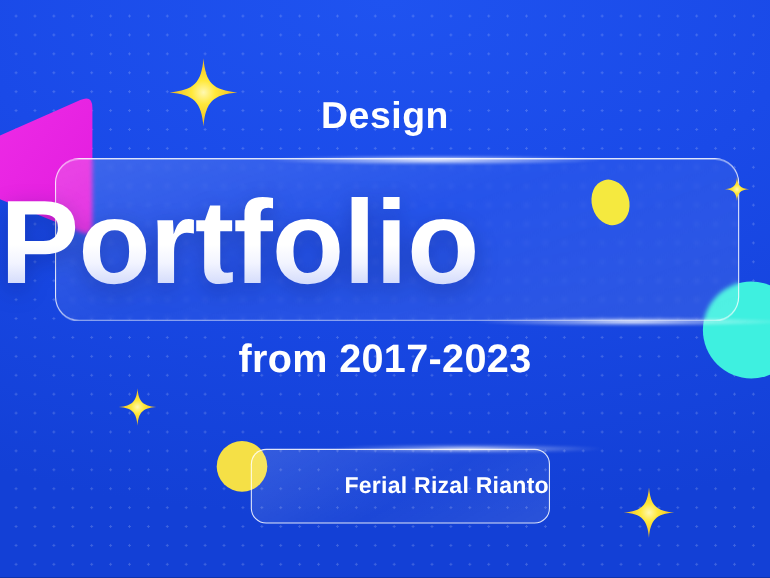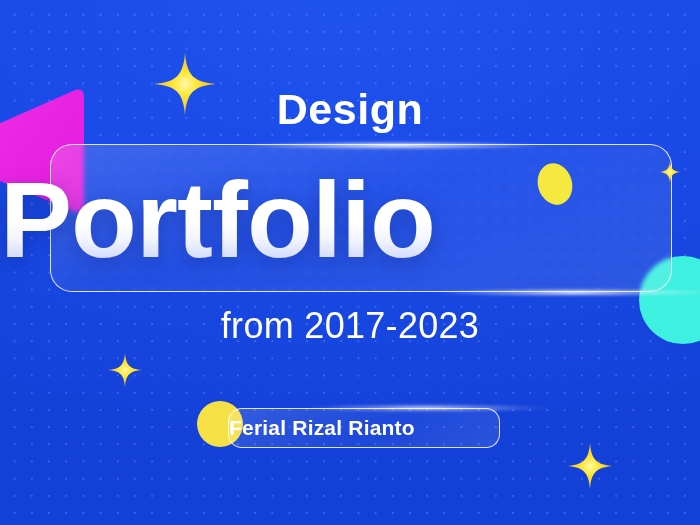--- a/index.html
+++ b/index.html
@@ -84,21 +84,21 @@
     filter: blur(1.2px);
   }
 
   
   .design-text {
     position: absolute;
     left: 0;
     right: 0;
     top: 88px;
     text-align: center;
-    font-size: 43px;
+    font-size: 34px;
     font-weight: 700;
     letter-spacing: 0.5px;
     color: #ffffff;
     line-height: 1;
   }
 
   .portfolio-text {
     position: absolute;
     left: 0;
     right: 0;
@@ -117,21 +117,21 @@
     filter: drop-shadow(0 6px 10px rgba(5,20,90,0.30));
   }
 
   .subtitle-text {
     position: absolute;
     left: 0;
     right: 0;
     top: 308px;
     text-align: center;
     font-size: 36px;
-    font-weight: 400;
+    font-weight: 700;
     color: #ffffff;
     line-height: 1;
     letter-spacing: 0.3px;
   }
 
   
   .i-dot {
     position: absolute;
     left: 538px;
     top: 163px;
@@ -141,27 +141,27 @@
     background: #f5e93f;
     transform: rotate(-16deg);
   }
 
   
   .name-badge {
     position: absolute;
     left: 228px;
     top: 408px;
     width: 272px;
-    height: 40px;
+    height: 68px;
     border-radius: 14px;
     border: 1.5px solid rgba(255,255,255,0.85);
     background: linear-gradient(150deg, rgba(255,255,255,0.14) 0%, rgba(255,255,255,0.04) 55%, rgba(255,255,255,0.10) 100%);
     display: flex;
     align-items: center;
-    justify-content: flex-start;
+    justify-content: flex-end;
     box-sizing: border-box;
   }
   .name-badge span {
     font-size: 21px;
     font-weight: 700;
     color: #ffffff;
     letter-spacing: 0.2px;
   }
   .badge-yellow-dot {
     position: absolute;

